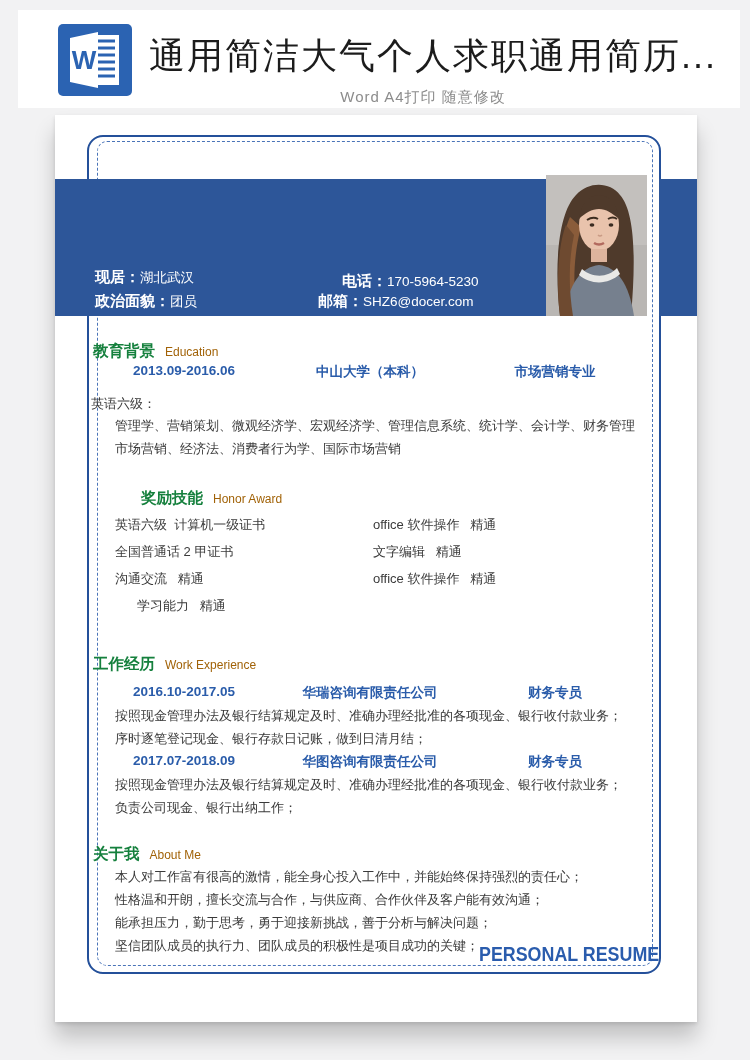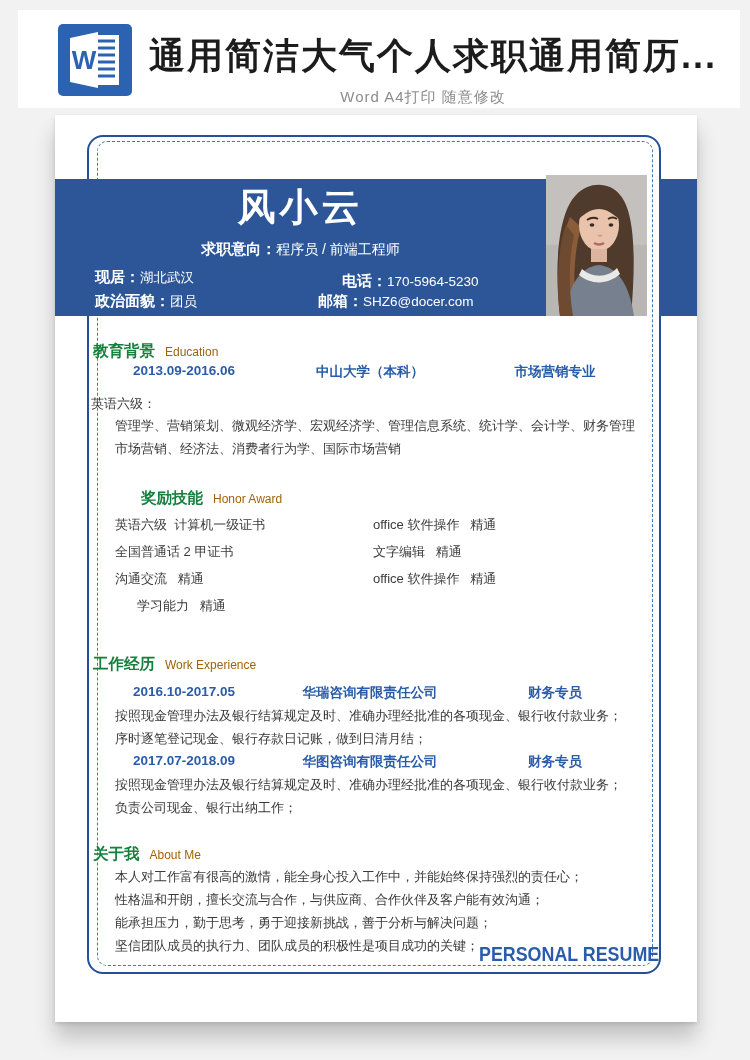--- a/index.html
+++ b/index.html
@@ -6,21 +6,21 @@
   body{
     width:750px;height:1060px;position:relative;overflow:hidden;
     background:#f2f2f3;
     font-family:"Liberation Sans","DejaVu Sans",sans-serif;
   }
   
   .header-card{position:absolute;left:18px;top:10px;width:722px;height:98px;background:#ffffff;}
   .word-icon{position:absolute;left:40px;top:13px;width:74px;height:74px;}
   .page-title{
     position:absolute;left:120px;top:22px;width:590px;text-align:center;
-    font-size:36px;font-weight:700;color:#1c1c1c;letter-spacing:2px;white-space:nowrap;
+    font-size:36px;font-weight:400;color:#1c1c1c;letter-spacing:2px;white-space:nowrap;
   }
   .page-subtitle{
     position:absolute;left:120px;top:78px;width:570px;text-align:center;
     font-size:15px;color:#8c8c8c;letter-spacing:1px;
   }
   
   .paper{
     position:absolute;left:55px;top:115px;width:642px;height:907px;background:#ffffff;
     box-shadow:0 2px 4px rgba(0,0,0,.12), 0 16px 20px rgba(0,0,0,.20);
   }
@@ -83,24 +83,20 @@
   </div>
   <div class="page-title">通用简洁大气个人求职通用简历...</div>
   <div class="page-subtitle">Word A4打印 随意修改</div>
 </div>
 
 <div class="paper">
   <div class="border-outer"></div>
   <div class="border-inner"></div>
 
   <div class="band">
-    <div class="band-center">
-      <div class="resume-name">风小云</div>
-      <div class="intent-row"><span class="intent-label">求职意向：</span><span>程序员 / 前端工程师</span></div>
-    </div>
     <div class="info-item info-1"><b>现居：</b><span>湖北武汉</span></div>
     <div class="info-item info-2"><b>电话：</b><span>170-5964-5230</span></div>
     <div class="info-item info-3"><b>政治面貌：</b><span>团员</span></div>
     <div class="info-item info-4"><b>邮箱：</b><span>SHZ6@docer.com</span></div>
   </div>
   <div class="band-patch"></div>
 
   <div class="photo">
     <svg width="101" height="141" viewBox="0 0 101 141">
       <rect width="101" height="141" fill="#b9b6b3"></rect>

